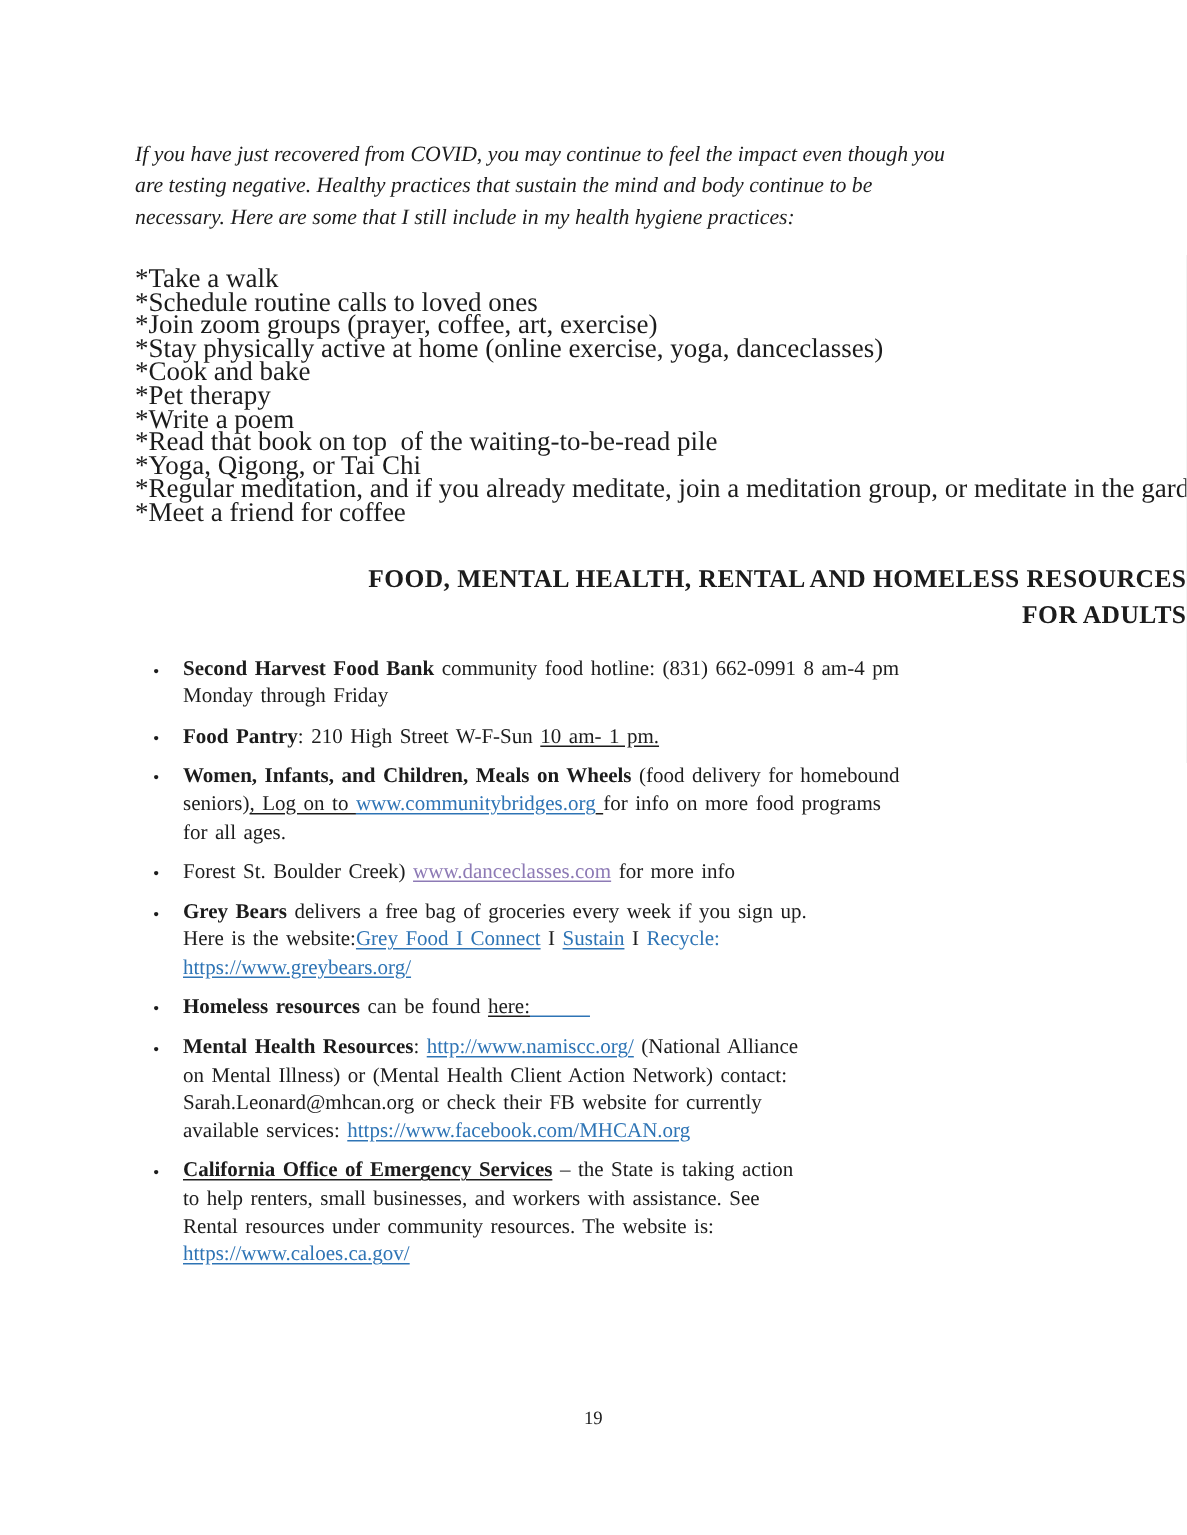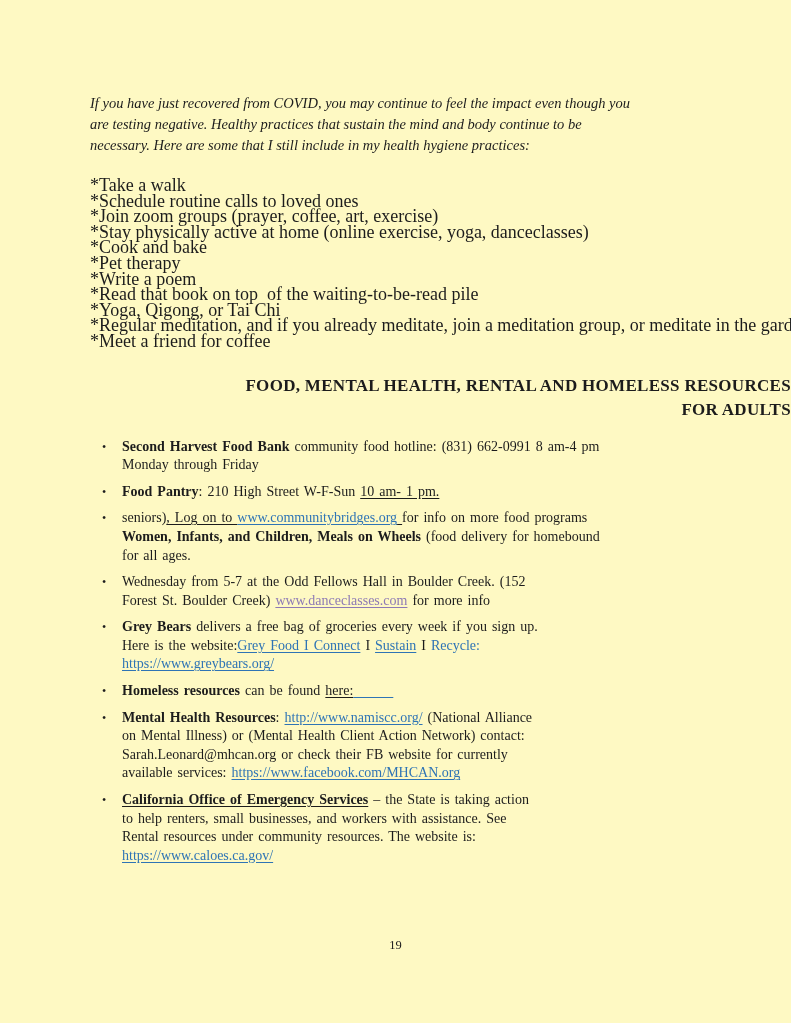--- a/index.html
+++ b/index.html
@@ -1,21 +1,21 @@
 <!DOCTYPE html>
 <html style="--link-blue: #2e74b5; --link-purple: #8d7ab5;"><head>
 <meta charset="utf-8">
 <style>
   html, body { margin: 0; padding: 0; background: #e9e9e9; }
   .page {
     position: relative;
     width: 791px;
     height: 1023px;
     margin: 0 auto;
-    background: #fef9c3;
+    background: #ffffff;
     font-family: "Liberation Serif", serif;
     color: #1c1c1c;
     overflow: hidden;
   }
   .intro {
     margin: 93px 40px 0 90px;
     font-style: italic;
     font-size: 14.5px;
     line-height: 21px;
     white-space: pre;
@@ -101,29 +101,28 @@
       </div>
       <div class="resource-item">
         <div class="bullet-marker">•</div>
         <div>
           <div class="resource-line"><span class="seg b">Food Pantry</span><span class="seg">: 210 High Street W-F-Sun </span><span class="seg u">10 am- 1 pm.</span></div>
         </div>
       </div>
       <div class="resource-item">
         <div class="bullet-marker">•</div>
         <div>
+          <div class="resource-line"><span class="seg b">Women, Infants, and Children, Meals on Wheels</span><span class="seg"> (food delivery for homebound</span></div>
           <div class="resource-line"><span class="seg">seniors)</span><span class="seg u">, Log on to </span><span class="seg u lb">www.communitybridges.org</span><span class="seg u"> </span><span class="seg">for info on more food programs</span></div>
-          <div class="resource-line"><span class="seg b">Women, Infants, and Children, Meals on Wheels</span><span class="seg"> (food delivery for homebound</span></div>
           <div class="resource-line"><span class="seg">for all ages.</span></div>
         </div>
       </div>
       <div class="resource-item">
         <div class="bullet-marker">•</div>
         <div>
-          <div class="resource-line"><span class="seg">Wednesday from 5-7 at the Odd Fellows Hall in Boulder Creek. (152</span></div>
           <div class="resource-line"><span class="seg">Forest St. Boulder Creek) </span><span class="seg u lp">www.danceclasses.com</span><span class="seg"> for more info</span></div>
         </div>
       </div>
       <div class="resource-item">
         <div class="bullet-marker">•</div>
         <div>
           <div class="resource-line"><span class="seg b">Grey Bears</span><span class="seg"> delivers a free bag of groceries every week if you sign up.</span></div>
           <div class="resource-line"><span class="seg">Here is the website:</span><span class="seg u lb">Grey Food I Connect</span><span class="seg"> I </span><span class="seg u lb">Sustain</span><span class="seg"> I </span><span class="seg lb">Recycle:</span></div>
           <div class="resource-line"><span class="seg u lb">https://www.greybears.org/</span></div>
         </div>

